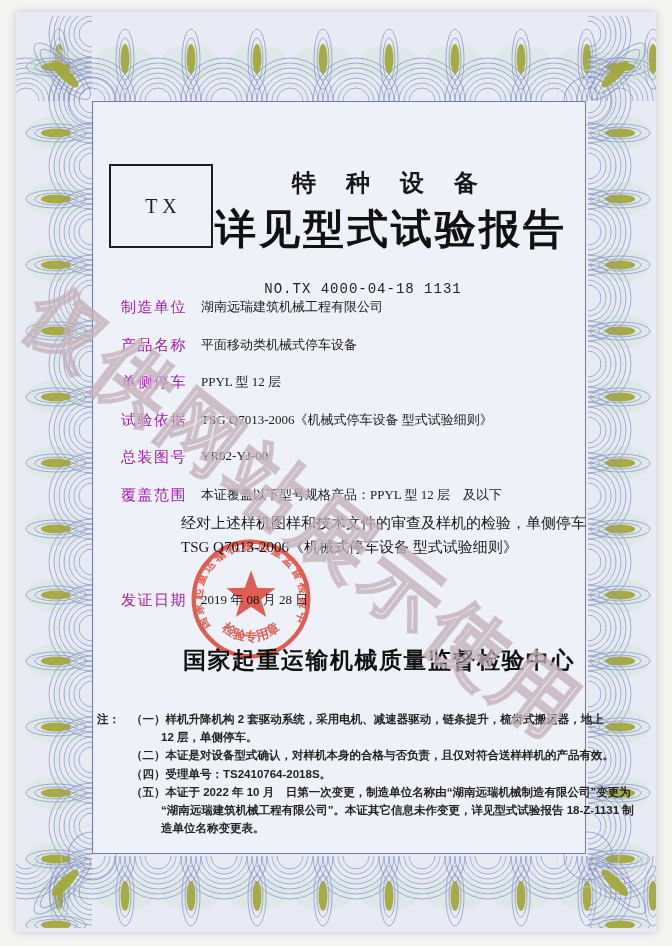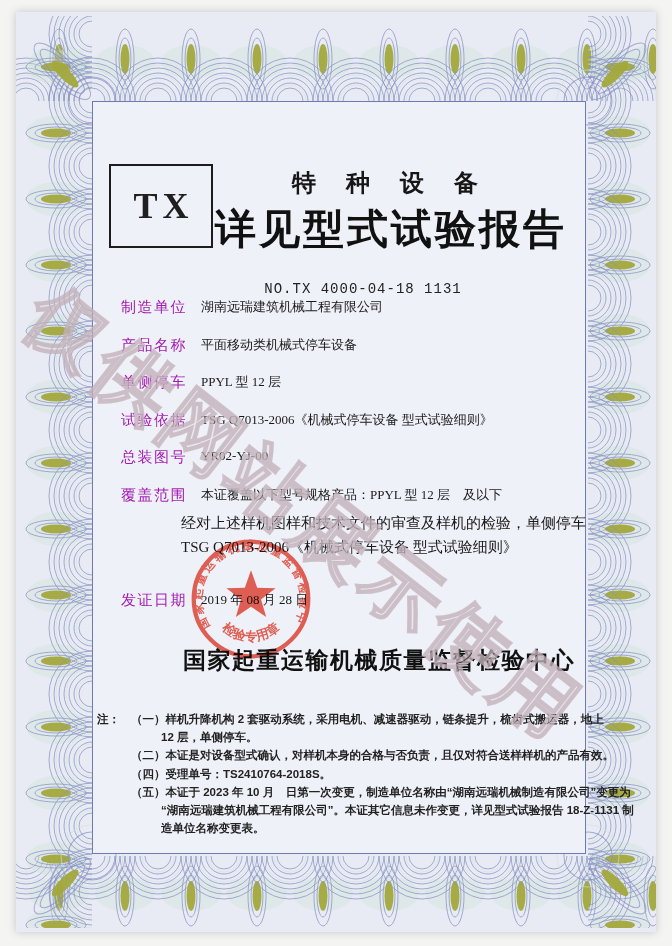--- a/index.html
+++ b/index.html
@@ -8,21 +8,21 @@
   .certificate{position:absolute;left:16px;top:12px;width:640px;height:920px;background:var(--paper,#e9ebf4);box-shadow:0 0 8px rgba(60,60,90,.25);}
   .border-art{position:absolute;left:0;top:0;pointer-events:none;}
   .st-b{fill:none;stroke:var(--border-blue,#8a92c3);stroke-width:1;opacity:.75;}
   .st-t{fill:none;stroke:var(--teal-wash,#9fc2bd);stroke-width:1;opacity:.6;}
   .f-olive{fill:var(--olive,#a2a83c);stroke:none;opacity:.95;}
   .f-wash{fill:var(--teal-wash,#cfe3d9);stroke:none;opacity:.4;}
 
   .inner{position:absolute;left:76px;top:89px;width:494px;height:753px;background:var(--paper-inner,#eff1f8);border:1.5px solid #6f79b4;box-sizing:border-box;}
 
   .tx-box{position:absolute;left:16px;top:62px;width:100px;height:80px;border:2.5px solid #1c1c1c;display:flex;align-items:center;justify-content:center;}
-  .tx-box span{font-size:36px;font-weight:700;letter-spacing:5px;padding-left:5px;}
+  .tx-box span{font-size:20px;font-weight:400;letter-spacing:5px;padding-left:5px;}
 
   .header-block{position:absolute;left:104px;top:8px;right:0;text-align:center;}
   .super-title{margin-top:57px;font-size:24px;font-weight:600;letter-spacing:12px;color:#161616;}
   .main-title{margin-top:3px;font-size:41px;font-weight:700;letter-spacing:3px;color:#111;}
   .cert-no{margin-top:24px;padding-right:56px;font-size:14px;letter-spacing:1px;color:#222;font-family:"Liberation Mono","DejaVu Sans Mono",monospace;}
 
   .fields{position:absolute;left:28px;top:196px;right:2px;}
   .field-row{height:37.5px;display:flex;align-items:flex-start;white-space:nowrap;}
   .field-label{width:74px;flex-shrink:0;font-family:"Liberation Sans","DejaVu Sans",sans-serif;font-weight:400;font-size:15px;letter-spacing:1.5px;color:#a21caf;}
   .field-value{margin-left:6px;font-size:13px;color:#1a1a1a;}
@@ -310,21 +310,21 @@
         <div class="issuer-line">国家起重运输机械质量监督检验中心</div>
 
         <div class="notes">
           <div class="note-line nl-first">
             <span class="note-label">注：</span>
             <span>（一）样机升降机构 2 套驱动系统，采用电机、减速器驱动，链条提升，梳齿式搬运器，地上</span>
           </div>
           <div class="note-line ind-2">12 层，单侧停车。</div>
           <div class="note-line ind-1">（二）本证是对设备型式确认，对样机本身的合格与否负责，且仅对符合送样样机的产品有效。</div>
           <div class="note-line ind-1">（四）受理单号：TS2410764-2018S。</div>
-          <div class="note-line ind-1">（五）本证于 2023 年 10 月　日第一次变更，制造单位名称由“湖南远瑞机械制造有限公司”变更为</div>
+          <div class="note-line ind-1">（五）本证于 2022 年 10 月　日第一次变更，制造单位名称由“湖南远瑞机械制造有限公司”变更为</div>
           <div class="note-line ind-2">“湖南远瑞建筑机械工程有限公司”。本证其它信息未作变更，详见型式试验报告 18-Z-1131 制</div>
           <div class="note-line ind-2">造单位名称变更表。</div>
         </div>
 
         <svg class="seal" width="126" height="126" viewBox="0 0 132 132">
           <defs>
             <path id="ringPath" class="hidden-path" d="M 23,95 A 52,52 0 1 1 109,95"></path>
             <path id="bottomPath" class="hidden-path" d="M 30,91 A 44,44 0 0 0 102,91"></path>
           </defs>
           <circle cx="66" cy="66" r="60" class="seal-stroke"></circle>

